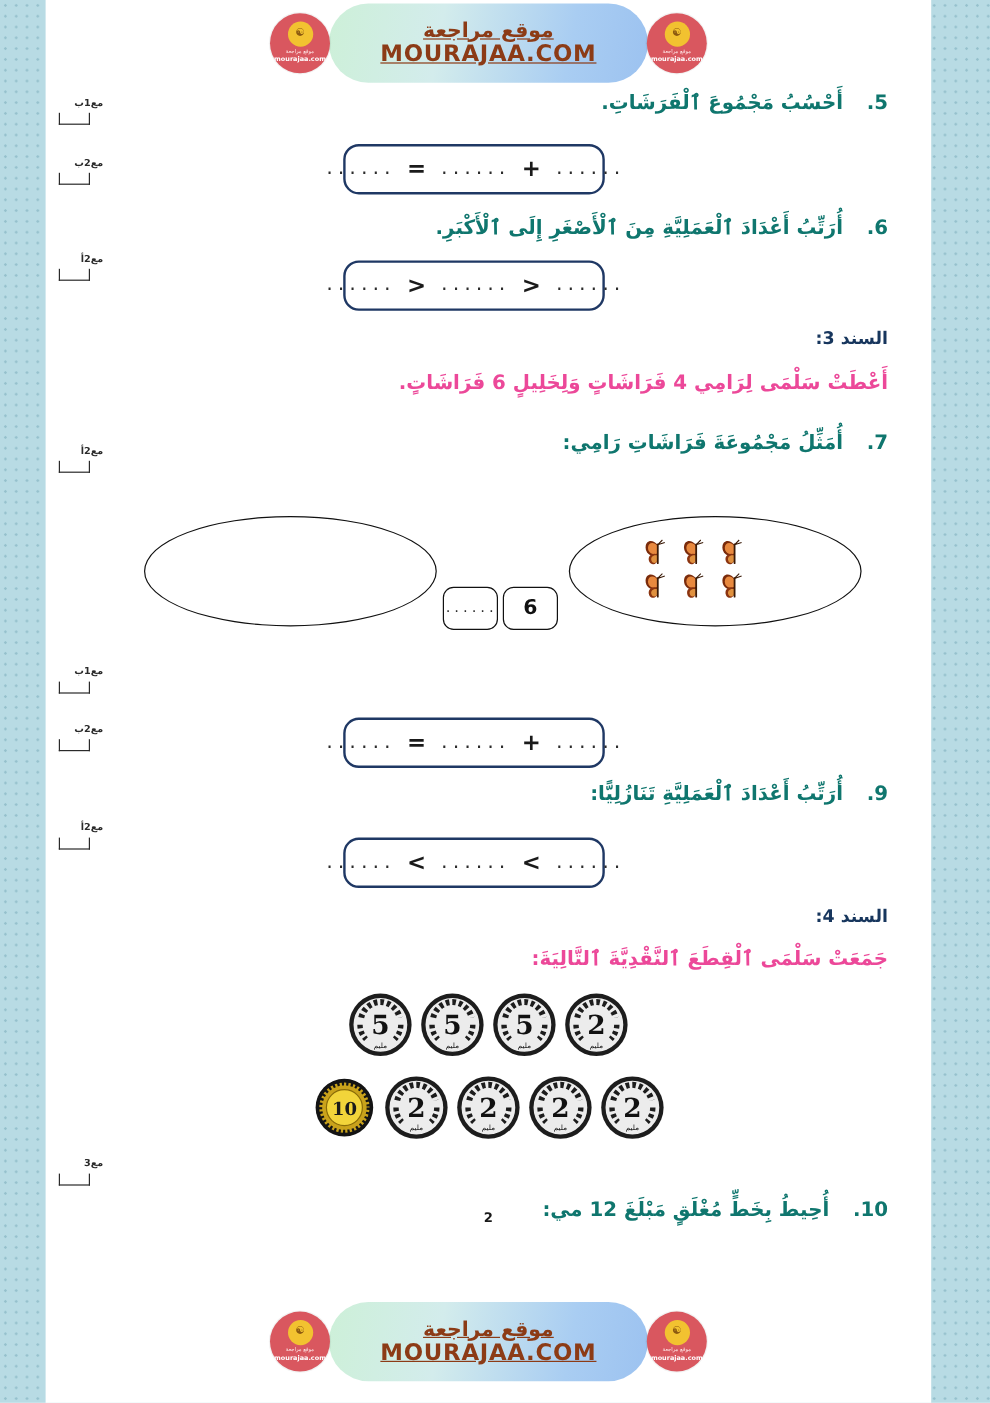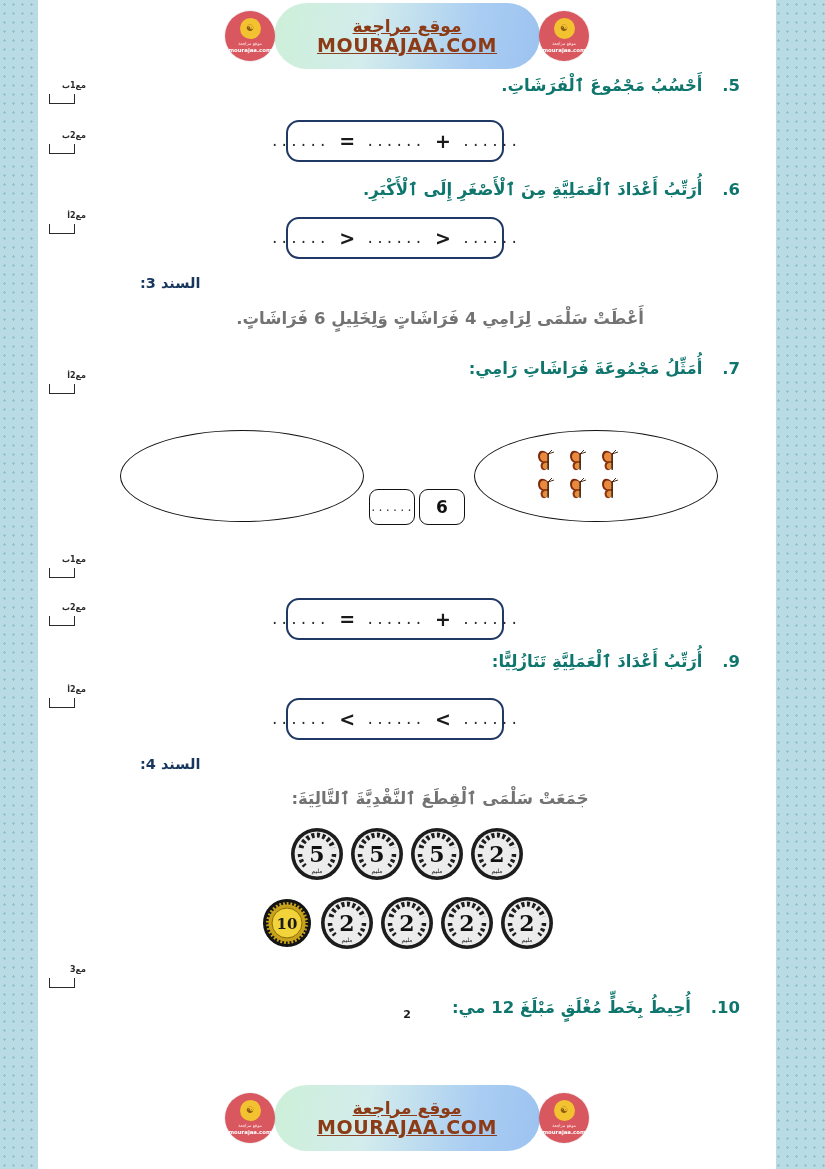--- a/index.html
+++ b/index.html
@@ -64,24 +64,24 @@
   .row{
     position:absolute;right:36px;width:600px;
     text-align:right;direction:rtl;
   }
   .q-line{
     color:#0f766e;font-size:16.5px;font-weight:bold;
     line-height:1.5;white-space:nowrap;
   }
   .q-num{display:inline-block;margin-left:14px;font-weight:bold;}
   .sanad{
-    color:#17365d;font-size:14.5px;font-weight:bold;text-align:left;
+    color:#17365d;font-size:14.5px;font-weight:bold;text-align:right;
   }
   .sanad-body{
-    color:#737373;font-size:16.5px;font-weight:bold;text-align:center;line-height:1.6;
+    color:#ec4899;font-size:16.5px;font-weight:bold;line-height:1.6;
   }
 
   
   .ansbox{
     position:absolute;
     border:2.2px solid #1f3864;border-radius:13px;
     background:#fff;
     display:flex;align-items:center;justify-content:center;
     gap:11px;direction:ltr;
   }

